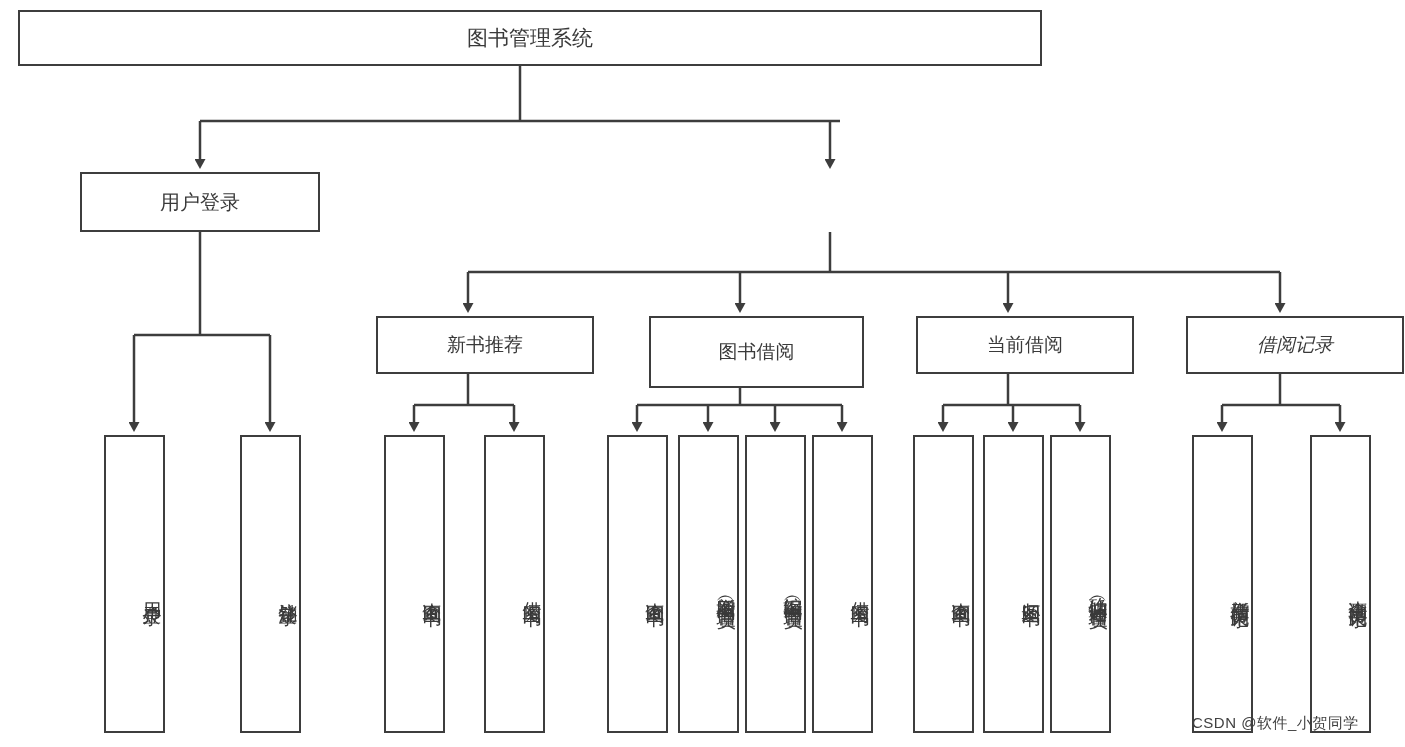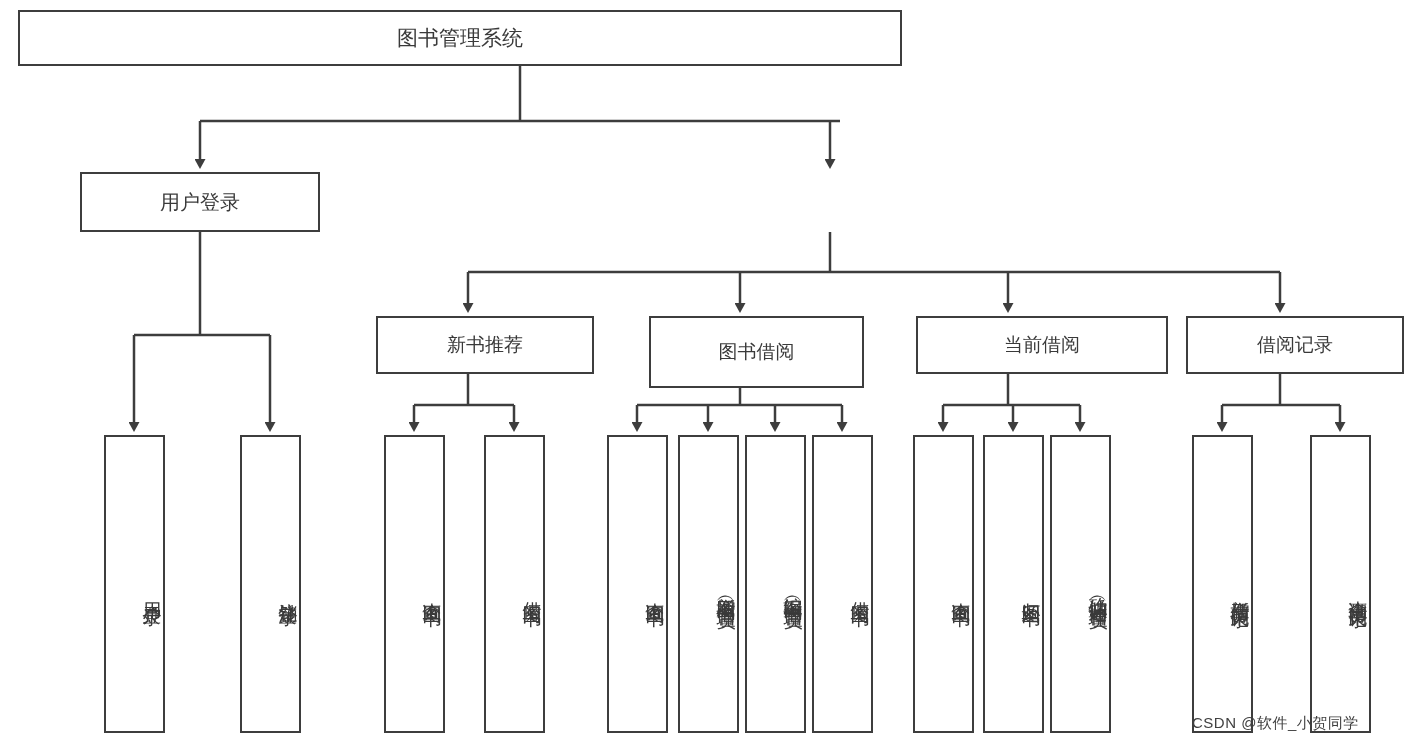--- a/index.html
+++ b/index.html
@@ -118,38 +118,38 @@
       <path d="M1013,405 L1013,423" marker-end="url(#arrow)"></path>
       <path d="M1080,405 L1080,423" marker-end="url(#arrow)"></path>
 
       <path d="M1280,374 L1280,405"></path>
       <path d="M1222,405 L1340,405"></path>
       <path d="M1222,405 L1222,423" marker-end="url(#arrow)"></path>
       <path d="M1340,405 L1340,423" marker-end="url(#arrow)"></path>
     </g>
   </svg>
 
-  <div class="node root" style="left:18px; top:10px; width:884px; height:56px;align-items:center;">
+  <div class="node root" style="left:18px; top:10px; width:1024px; height:56px;align-items:center;">
     <span>图书管理系统</span>
   </div>
 
   <div class="node level1" style="left:80px; top:172px; width:240px; height:60px;">
     <span>用户登录</span>
   </div>
 
   <div class="node level2" style="left:360px; top:316px; width:218px; height:58px;">
     <span>新书推荐</span>
   </div>
   <div class="node level2" style="left:633px; top:316px; width:215px; height:72px;">
     <span>图书借阅</span>
   </div>
-  <div class="node level2" style="left:900px; top:316px; width:252px; height:58px;">
+  <div class="node level2" style="left:900px; top:316px; width:218px; height:58px;">
     <span>当前借阅</span>
   </div>
-  <div class="node level2" style="left:1170px; top:316px; width:218px; height:58px;">
+  <div class="node level2" style="left:1170px; top:316px; width:218px; height:58px;font-style:italic;">
     <span>借阅记录</span>
   </div>
 
   <div class="node leaf" style="left:104px; top:435px; width:61px; height:298px;">
     <span class="leaf-text">用户登录</span>
   </div>
   <div class="node leaf" style="left:240px; top:435px; width:61px; height:298px;">
     <span class="leaf-text">注销登录</span>
   </div>
 

